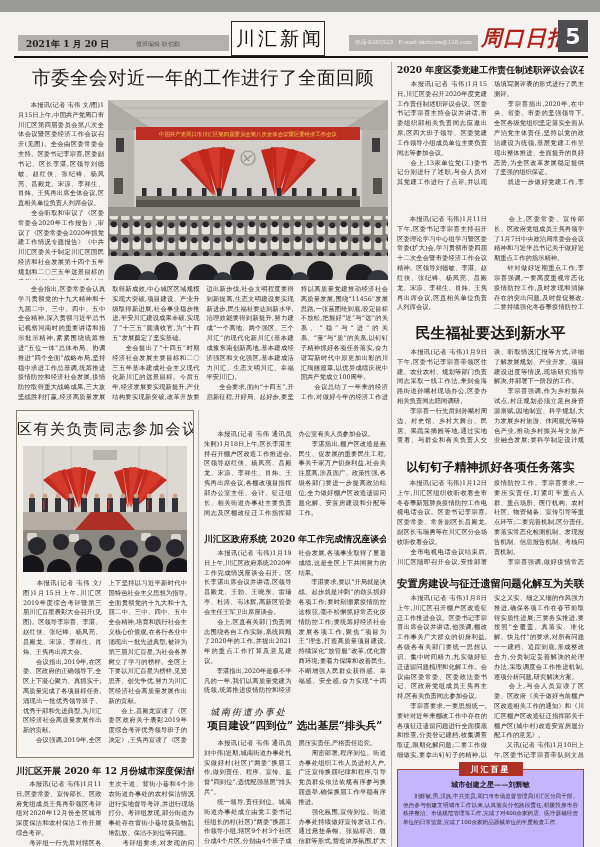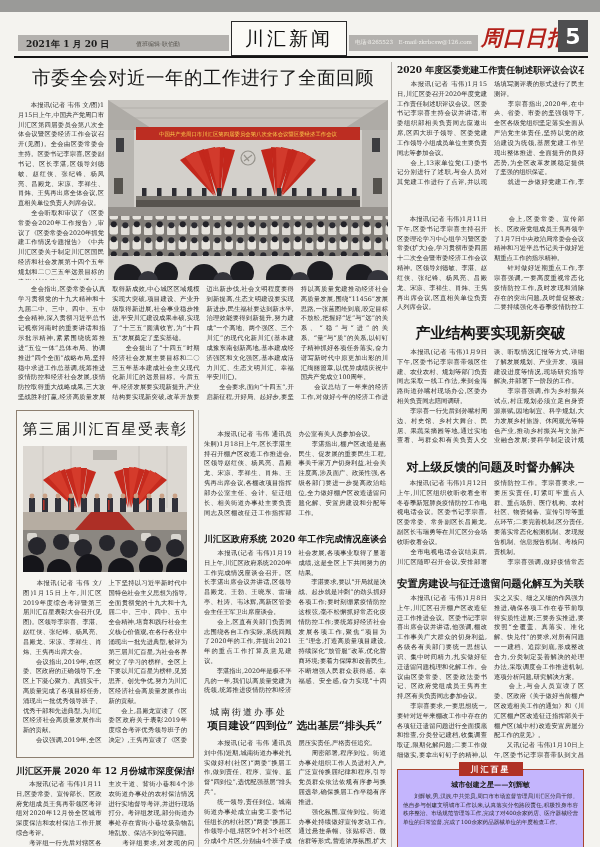--- a/index.html
+++ b/index.html
@@ -9,34 +9,34 @@
   .abs{position:absolute}
   .bar{background:#b3b1ae}
   .hl{font-weight:bold;color:#161616;white-space:nowrap;overflow:hidden;text-align:center}
   .hl-light{font-weight:normal}
   .bt{font-size:6.3px;line-height:1.56;color:#2b2b2b;text-align:justify;
       white-space:pre-line;overflow:hidden;column-fill:auto}
   .c2{column-count:2;column-gap:7px}
   .c4{column-count:4;column-gap:7px}
   .vrule{width:1px;background:#b7b4af}
   .boxed{border:1px solid #8d7f70;background:#f6f5f1}
-  .kicker{letter-spacing:2px;color:#222}
+  .kicker{font-style:italic;letter-spacing:2px;color:#222}
   svg{display:block}
 </style>
 </head>
 <body>
 
 <div class="page">
 
   <div class="abs bar" style="left:18px;top:23px;width:211px;height:16px">
     <span class="abs" style="left:8px;top:3px;font-size:9px;font-weight:bold;color:#1c1c1c;white-space:nowrap">2021年 1 月 20 日</span>
     <span class="abs" style="left:118px;top:5px;font-size:6px;color:#58554f;white-space:nowrap">值班编辑·耿伯勤</span>
   </div>
 
-  <div class="abs" style="left:231px;top:9px;width:116px;height:35px;background:#fbfaf6;border:1.5px solid #2a2a2a;display:flex;align-items:center;justify-content:center">
+  <div class="abs" style="left:231px;top:9px;width:94px;height:35px;background:#fbfaf6;border:1.5px solid #2a2a2a;display:flex;align-items:center;justify-content:flex-end">
     <span style="font-size:19px;letter-spacing:3px;color:#121212">川汇新闻</span>
   </div>
 
   <div class="abs bar" style="left:349px;top:23px;width:129px;height:16px;display:flex;align-items:center;justify-content:center">
     <span style="font-size:5.6px;color:#f1f0ec;white-space:nowrap">电话·8265523　E-mail·zkrbcsw@126.com</span>
   </div>
 
   <div class="abs" style="left:481px;top:12px;font-size:21px;font-weight:bold;font-style:italic;color:#b3201a;letter-spacing:1px;white-space:nowrap">周口日报</div>
 
   <div class="abs" style="left:558px;top:8px;width:30px;height:32px;background:#4e4e50;color:#ffffff;font-size:22px;font-weight:bold;display:flex;align-items:center;justify-content:center;font-family:'DejaVu Sans','Liberation Sans',sans-serif">5</div>
@@ -142,21 +142,21 @@
     </svg>
   </div>
 
   <div class="abs bt c4" style="left:18px;top:272px;width:370px;height:118px">　　全会指出,区委常委会认真学习贯彻党的十九大精神和十九届二中、三中、四中、五中全会精神,深入贯彻习近平总书记视察河南时的重要讲话和指示批示精神,紧紧围绕统筹推进“五位一体”总体布局、协调推进“四个全面”战略布局,坚持稳中求进工作总基调,统筹推进疫情防控和经济社会发展,疫情防控取得重大战略成果,三大攻坚战胜利打赢,经济高质量发展取得新成效,中心城区区域规模实现大突破,项目建设、产业升级取得新进展,社会事业稳步推进,平安川汇建设成果丰硕,实现了“十三五”圆满收官,为“十四五”发展奠定了坚实基础。
 　　全会提出了“十四五”时期经济社会发展主要目标和二〇三五年基本建成社会主义现代化新川汇的远景目标。今后五年,经济发展要实现新提升,产业结构要实现新突破,改革开放要迈出新步伐,社会文明程度要得到新提高,生态文明建设要实现新进步,民生福祉要达到新水平,治理效能要得到新提升,努力建成“一个高地、两个强区、三个川汇”的现代化新川汇(基本建成豫东南创新高地,基本建成经济强区和文化强区,基本建成活力川汇、生态文明川汇、幸福平安川汇)。
 　　全会要求,面向“十四五”,开启新征程,开好局、起好步,要坚持以高质量党建推动经济社会高质量发展,围绕“11456”发展思路,一张蓝图绘到底,咬定目标不放松,把握好“近”与“远”的关系、“稳”与“进”的关系、“量”与“质”的关系,以钉钉子精神抓好各项任务落实,奋力谱写新时代中原更加出彩的川汇绚丽篇章,以优异成绩庆祝中国共产党成立100周年。
 　　会议总结了一年来的经济工作,对做好今年的经济工作进行具体安排部署。会议指出,做好今年的经济工作,必须坚定信心、厘清思路,应势而为、乘势而上,确保“十四五”开好局、起好步,实现新突破。
 　　会议号召,全区各级党组织和广大党员干部要更加紧密地团结起来,不忘初心、牢记使命,真抓实干、奋勇争先,为建设现代化新川汇而努力奋斗,奋力作出新的更大的贡献。</div>
 
   <div class="abs boxed" style="left:16px;top:398px;width:178px;height:348px">
-    <div class="hl hl-light" style="margin-top:9px;font-size:15px;letter-spacing:1.5px">第三届川汇百星受表彰</div>
+    <div class="hl hl-light" style="margin-top:9px;font-size:15px;letter-spacing:1.5px">区有关负责同志参加会议</div>
     <div style="margin:7px auto 0;width:164px;height:126px">
       <svg width="164" height="126" viewBox="0 0 164 126" xmlns="http://www.w3.org/2000/svg">
         <rect width="164" height="126" fill="#dcd8d2"></rect>
         <g stroke="#c6c2bc" stroke-width="1">
           <line x1="20" y1="0" x2="20" y2="62"></line>
             <line x1="48" y1="0" x2="48" y2="62"></line>
           <line x1="116" y1="0" x2="116" y2="62"></line>
             <line x1="144" y1="0" x2="144" y2="62"></line>
         </g>
         <rect x="70" y="4" width="24" height="10" fill="#b9b5af"></rect>
@@ -283,26 +283,26 @@
 　　李宗喜指出,2020年,在中央、省委、市委的坚强领导下,全区各级党组织坚定落实全面从严治党主体责任,坚持以党的政治建设为统领,基层党建工作呈现出整体推进、全面提升的良好态势,为全区改革发展稳定提供了坚强的组织保证。
 　　就进一步做好党建工作,李宗喜强调,一要坚决扛牢管党治党政治责任,二要坚持问题导向夯实基层基础,三要坚持从严从实强化责任落实,四要以高质量党建引领高质量发展。
 　　与会同志还对各单位党建工作责任制落实情况进行了现场测评。</div>
 
   <div class="abs bt c2" style="left:397px;top:202px;width:187px;height:106px">　　本报讯(记者 韦伟)1月11日下午,区委书记李宗喜主持召开区委理论学习中心组学习暨区委常委(扩大)会,学习贯彻市委四届十二次全会暨市委经济工作会议精神。区领导刘德敏、李湛、赵红侠、张纪锋、杨凤亮、吕殿龙、宋凉、李祥生、肖炜、王隽再出席会议,区直相关单位负责人列席会议。
 　　会上,区委常委、宣传部长、区政府党组成员王隽再领学了1月7日中央政治局常委会会议精神和习近平总书记关于做好近期重点工作的指示精神。
 　　针对做好近期重点工作,李宗喜强调,一要高度重视常态化疫情防控工作,及时发现和消除存在的突出问题,及时督促整改;二要持续强化冬春季疫情防控工作,对返乡人员认真排查,提高基层疫情防控工作水平;三要安排实施好明年经济工作,把问题整改放在更加突出的位置,采取切实可行的措施,确保问题得到全面整改。
 　　关于学习贯彻市委四届十二次全会暨市委经济工作会议精神,李宗喜强调,市委全会对近一年的工作进行了全面回顾,对今年的工作和“十四五”时期的工作进行了重点部署,这为我们做好今年工作和谋划好“十四五”时期的工作提供了方向和遵循,各级各部门要结合各自实际,认真研究谋划,积极推动落实,实现经济社会高质量发展。
 　　会议还研究了其他事项。</div>
 
-  <div class="abs hl" style="left:397px;top:312px;width:187px;font-size:15px">产业结构要实现新突破</div>
+  <div class="abs hl" style="left:397px;top:312px;width:187px;font-size:15px">民生福祉要达到新水平</div>
   <div class="abs bt c2" style="left:397px;top:335px;width:187px;height:106px">　　本报讯(记者 韦伟)1月9日下午,区委书记李宗喜带领区住建、农业农村、规划等部门负责同志采取一线工作法,来到金海路街道孙嘴村现场办公,区委办相关负责同志陪同调研。
 　　李宗喜一行先后到孙嘴村周边、村史馆、乡村大舞台、民居、果蔬采摘园等地,通过实地查看、与群众和有关负责人交谈、听取情况汇报等方式,详细了解发展规划、产业开发、项目建设进度等情况,现场研究指导解决,并部署下一阶段的工作。
 　　李宗喜强调,作为乡村振兴试点,村庄规划必须立足自身资源禀赋,因地制宜、科学规划,大力发展乡村旅游、休闲观光等特色产业,推动乡村振兴与文旅产业融合发展;要科学制定设计规划,充分听取各方意见,在建设上注重打造层次和亮点;要成立专班全程跟踪推进,压实责任、强化督导,高标准高质量推进项目建设,真正把孙嘴村打造成为宜居宜业宜游的美丽乡村,让人民群众真正享受到乡村振兴带来的实惠。</div>
 
-  <div class="abs hl" style="left:397px;top:447px;width:187px;font-size:12px">对上级反馈的问题及时督办解决</div>
+  <div class="abs hl" style="left:397px;top:447px;width:187px;font-size:12px">以钉钉子精神抓好各项任务落实</div>
   <div class="abs bt c2" style="left:397px;top:466px;width:187px;height:96px">　　本报讯(记者 韦伟)1月12日上午,川汇区组织收听收看全市冬春季新冠肺炎疫情防控工作电视电话会议。区委书记李宗喜,区委常委、常务副区长吕殿龙,副区长韦瑞勇等在川汇区分会场收听收看会议。
 　　全市电视电话会议结束后,川汇区随即召开会议,安排部署疫情防控工作。李宗喜要求,一要压实责任,盯紧盯牢重点人群、重点场所、医疗机构、农村社区、物资储备、宣传引导等重点环节;二要完善机制,区分责任,要落实常态化检测机制、发现报告机制、信息报告机制、考核问责机制。
 　　李宗喜强调,做好疫情常态化防控工作责任重大、使命光荣,全区上下要提高政治站位、保持清醒头脑,以极端负责的精神,抓细抓实常态化疫情防控各项措施,不折不扣落实各项防控要求,全力保障人民群众生命安全和身体健康,确保打赢疫情防控阻击战、持久战。</div>
 
   <div class="abs hl" style="left:397px;top:565px;width:187px;font-size:10.4px">安置房建设与征迁遗留问题化解互为关联</div>
   <div class="abs bt c2" style="left:397px;top:581px;width:187px;height:170px">　　本报讯(记者 韦伟)1月8日上午,川汇区召开棚户区改造征迁工作推进会议。区委书记李宗喜出席会议并讲话,他强调,棚改工作事关广大群众的切身利益,各级各有关部门要统一思想认识、集中时间精力,扎实做好征迁遗留问题梳理和化解工作。会议由区委常委、区委政法委书记、区政府党组成员王隽再主持,区有关负责同志参加会议。
 　　李宗喜要求,一要思想统一,要针对近年来棚改工作中存在的各项征迁遗留问题进行全面摸底和排查,分类登记建档,收集调查取证,限期化解问题;二要工作做细做实,要拿出钉钉子的精神,以实之又实、细之又细的作风强力推进,确保各项工作在春节前取得实质性进展;三要务实推进,要按照“全覆盖、真落实、准化解、快兑付”的要求,对所有问题一一建档、追踪到底,形成整改合力,分类制定妥善解决的处理办法,采取调度会工作推进机制,逐项分析问题,研究解决方案。
 　　会上,与会人员宣读了区委、区政府《关于做好当前棚户区改造相关工作的通知》和《川汇区棚户区改造征迁指挥部关于棚户区(城中村)改造安置房屋分配工作的意见》。
 　　又讯(记者 韦伟)1月10日上午,区委书记李宗喜带队到文昌大道置换区、棚改征迁现场调研,区委常委、宣传部长、区政府党组成员王隽再及区直相关单位负责人参加活动。
 　　李宗喜一行先后到文昌大道置换区、贾鲁河南岸、文昌大道13号院,实地查看安置房建设进度等,听取情况汇报,对存在的问题现场研究解决方案。在随后召开的座谈会上,李宗喜指出,安置房建设与征迁遗留问题化解互为关联,要求大家集思广益,尽快推进各项手续;同时,要与相关责任单位对接,做到条分缕析,确保按时间节点进度化解问题。

